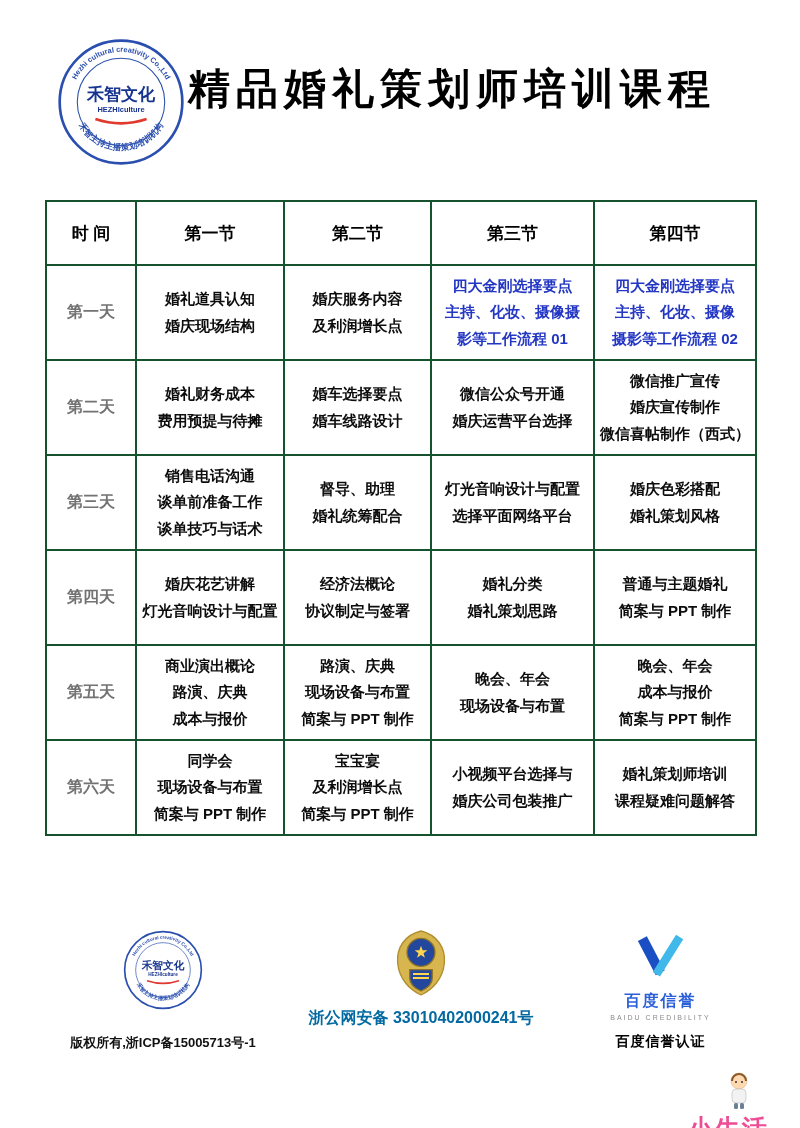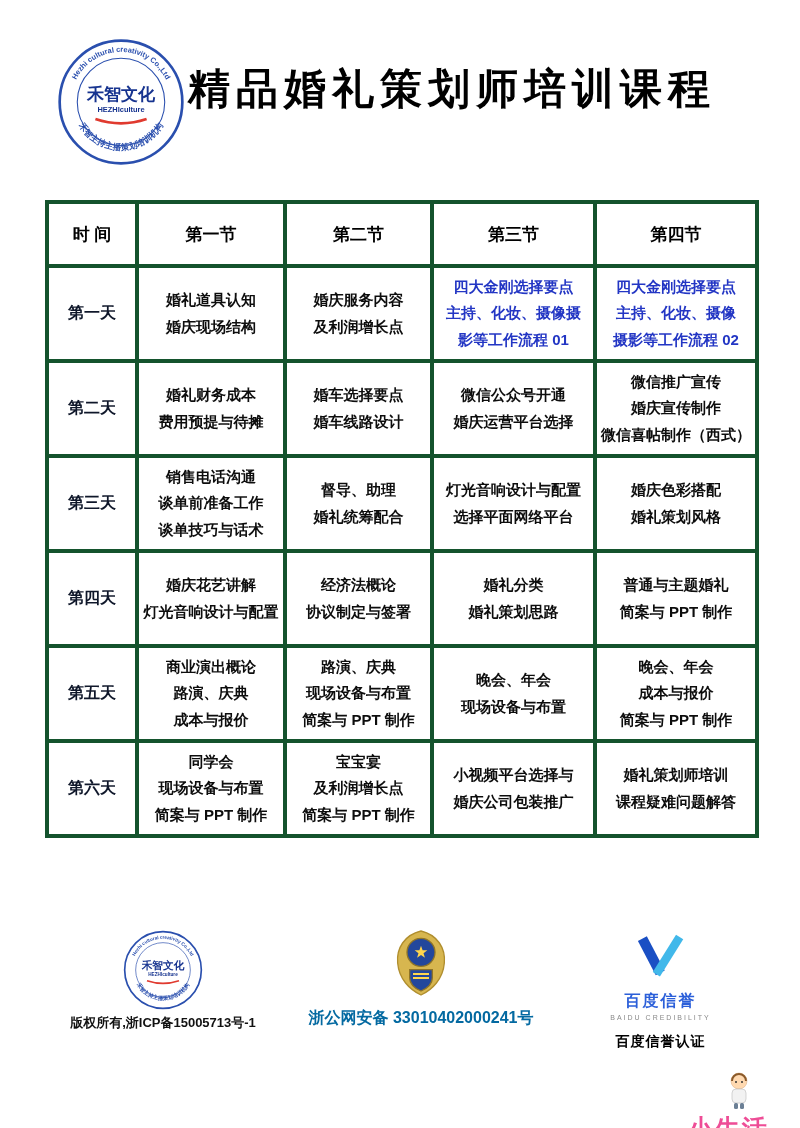--- a/index.html
+++ b/index.html
@@ -38,57 +38,57 @@
   
   .course-table {
     position: absolute;
     left: 45px;
     top: 200px;
     width: 710px;
     border-collapse: collapse;
     table-layout: fixed;
   }
   .course-table th, .course-table td {
-    border: 4px solid #14532d;
+    border: 2px solid #14532d;
     text-align: center;
     vertical-align: middle;
     padding: 4px 4px;
   }
   .course-table thead th {
     height: 64px;
     font-size: 17px;
     font-weight: bold;
     color: #000;
   }
   .course-table tbody tr { height: 95px; }
   .time-cell {
     font-size: 16px;
     font-weight: bold;
-    color: #0f172a;
+    color: #737373;
   }
   .course-cell {
     font-size: 15px;
     font-weight: 600;
     color: #0d0d0d;
     white-space: pre-line;
     line-height: 1.75;
   }
   .course-cell.blue { color: #2336c4; }
 
   
   .footer-left {
     position: absolute;
     left: 58px;
     top: 930px;
     width: 210px;
     text-align: center;
   }
   .footer-left .seal-bottom { width: 80px; height: 80px; }
   .copyright {
-    margin-top: 0;
+    margin-top: 20px;
     font-size: 13px;
     font-weight: bold;
     color: #111;
   }
 
   .footer-center {
     position: absolute;
     left: 300px;
     top: 928px;
     width: 242px;

